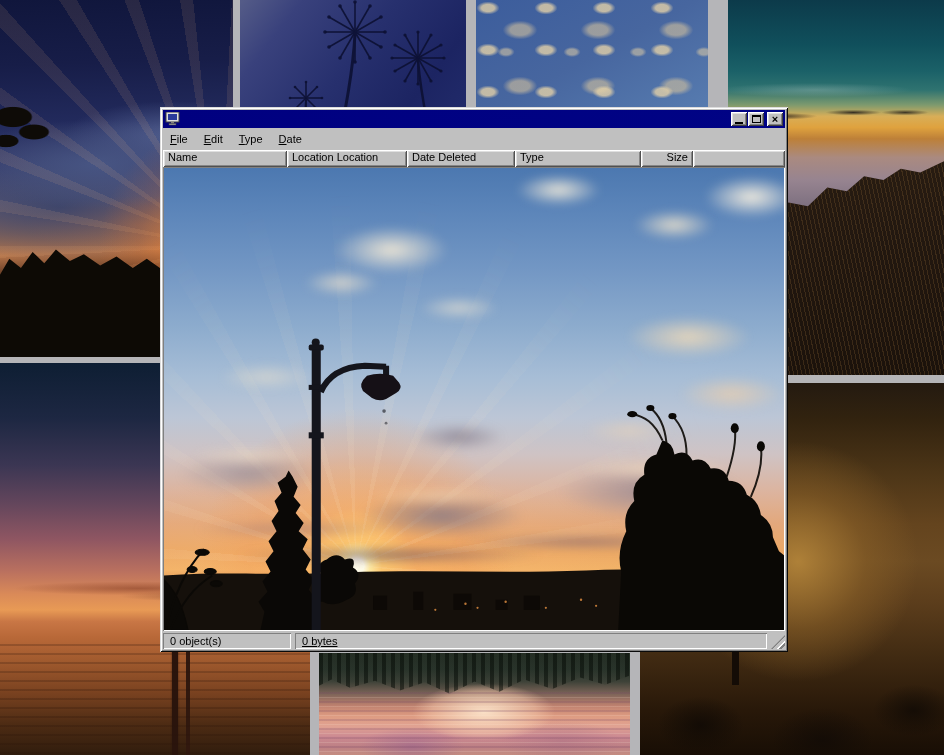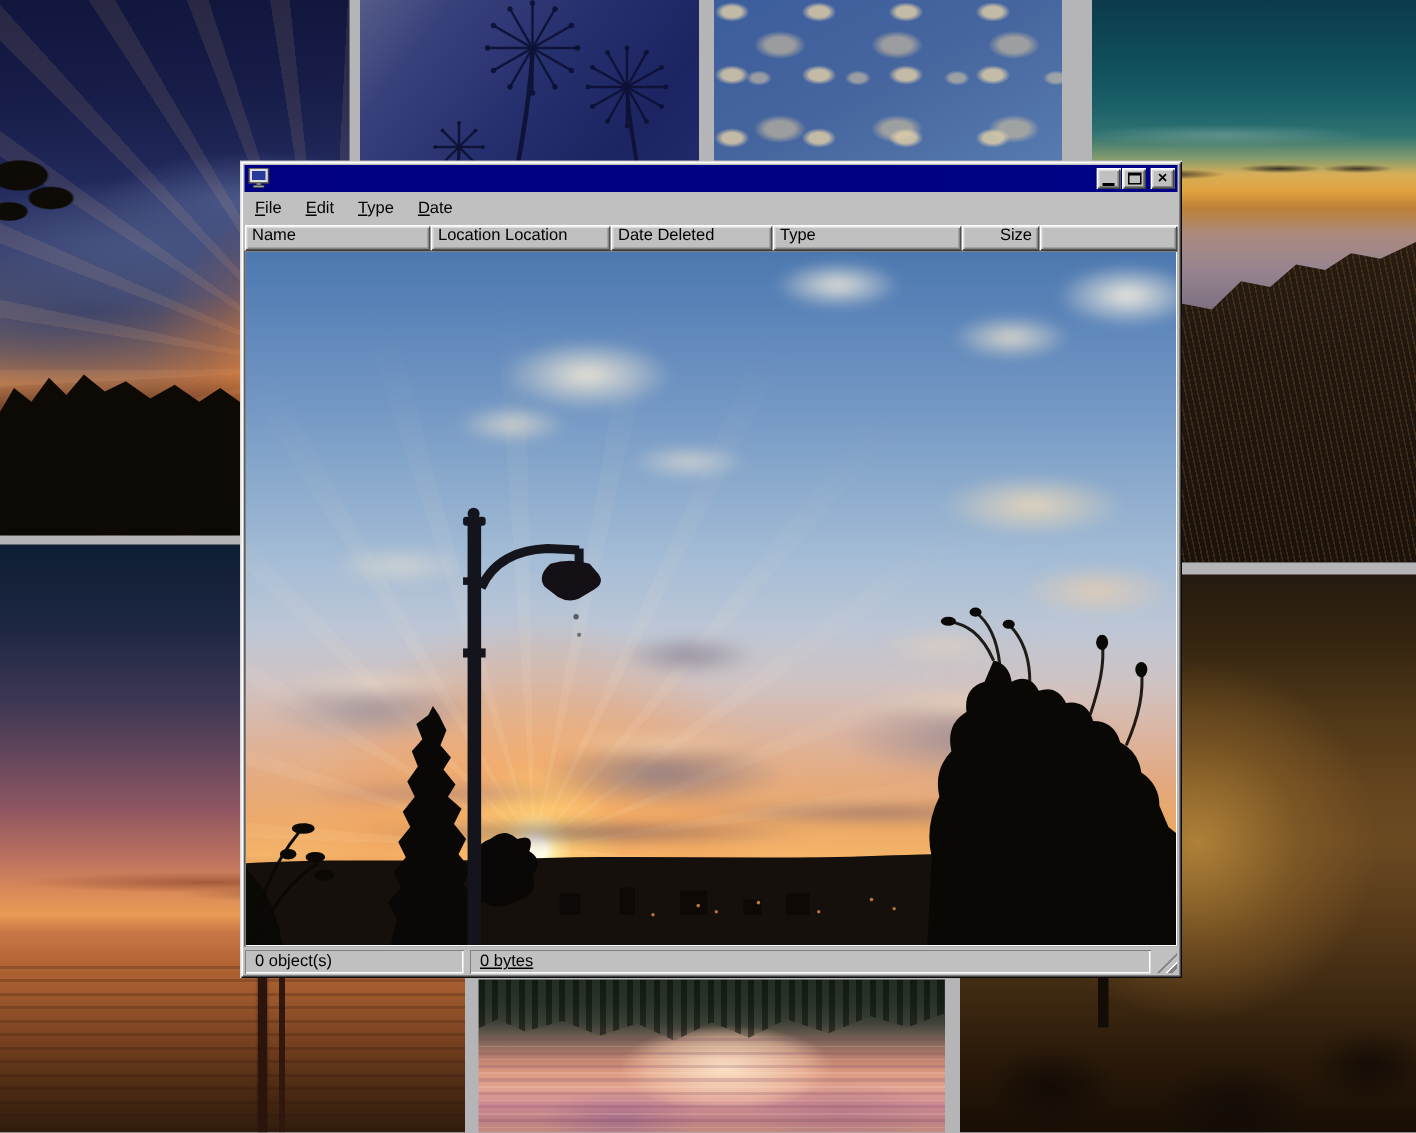--- a/index.html
+++ b/index.html
@@ -123,21 +123,21 @@
       linear-gradient(180deg, #4c78b0 0%, #5d86ba 10%, #7397c4 22%, #8cabcd 34%, #a6bdd6 45%, #bcc6d6 54%, #cfc3c4 62%, #dcb49f 70%, #e3a87c 77%, #eba865 83%, #f2b267 87%, #d98f4e 90%, #8a5630 93%, #2a1810 96%, #170e08 100%); }
   .rays { position:absolute; inset:0;
     background: repeating-conic-gradient(from 195deg at 31% 86%, rgba(255,236,206,0) 0deg 7deg, rgba(255,236,206,.13) 7deg 10deg, rgba(255,236,206,0) 10deg 14deg);
     -webkit-mask-image: radial-gradient(circle at 31% 86%, #000 0%, rgba(0,0,0,.6) 32%, transparent 64%);
     mask-image: radial-gradient(circle at 31% 86%, #000 0%, rgba(0,0,0,.6) 32%, transparent 64%); }
   .cl { position:absolute; border-radius:50%; filter:blur(4px); }
   .scene { position:absolute; inset:0; width:100%; height:100%; }
 
   .statusbar { height:18px; display:flex; gap:4px; padding-top:2px; font-size:11px; color:#000; }
   .spanel { box-shadow: inset 1px 1px 0 #808080, inset -1px -1px 0 #ffffff; padding:2px 7px 0 7px; white-space:nowrap; overflow:hidden; }
-  .spanel.objects { width:146px; }
+  .spanel.objects { width:128px; }
   .spanel.bytes { flex:1 1 auto;text-decoration:underline; }
   .grip { width:14px; height:14px; align-self:flex-end;
     background: repeating-linear-gradient(135deg, transparent 0 2px, #ffffff 2px 3px, #808080 3px 5px, transparent 5px 6px);
     clip-path:polygon(100% 0,100% 100%,0 100%); }
 </style>
 </head>
 <body>
 
 <div class="bgphoto p1"></div>
 

